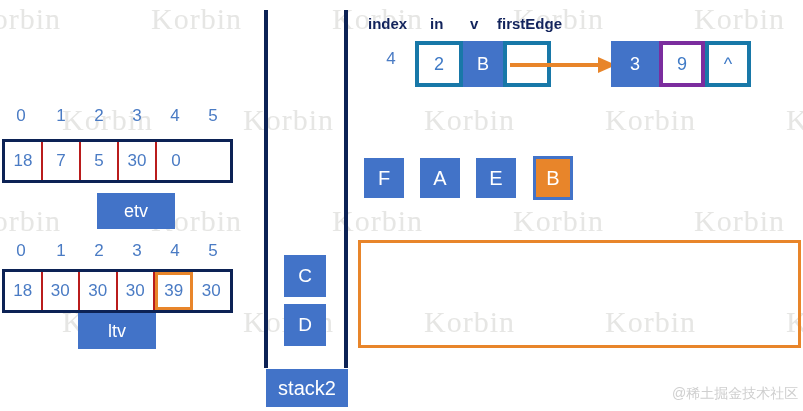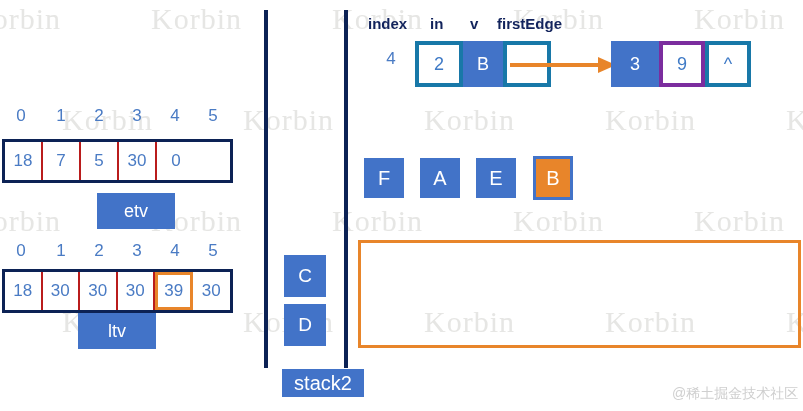--- a/index.html
+++ b/index.html
@@ -228,21 +228,21 @@
       <div class="arr-label" style="left:78px;top:313px;width:78px;height:36px;">ltv</div>
     </div>
 
     <div>
       <div class="stack-wall" style="left:264px;top:10px;height:358px;"></div>
       <div class="stack-wall" style="left:344px;top:10px;height:358px;"></div>
 
       <div class="stack-item" style="left:284px;top:255px;width:42px;height:42px;">C</div>
       <div class="stack-item" style="left:284px;top:304px;width:42px;height:42px;">D</div>
 
-      <div class="stack-name" style="left:266px;top:369px;width:82px;height:28px;margin-left:16px;">stack2</div>
+      <div class="stack-name" style="left:266px;top:369px;width:82px;height:38px;">stack2</div>
     </div>
 
     <div>
       <div class="hdr" style="left:368px;top:15px;">index</div>
       <div class="hdr" style="left:430px;top:15px;">in</div>
       <div class="hdr" style="left:470px;top:15px;">v</div>
       <div class="hdr" style="left:497px;top:15px;">firstEdge</div>
 
       <div class="idx-val" style="left:380px;top:49px;width:22px;">4</div>
 

